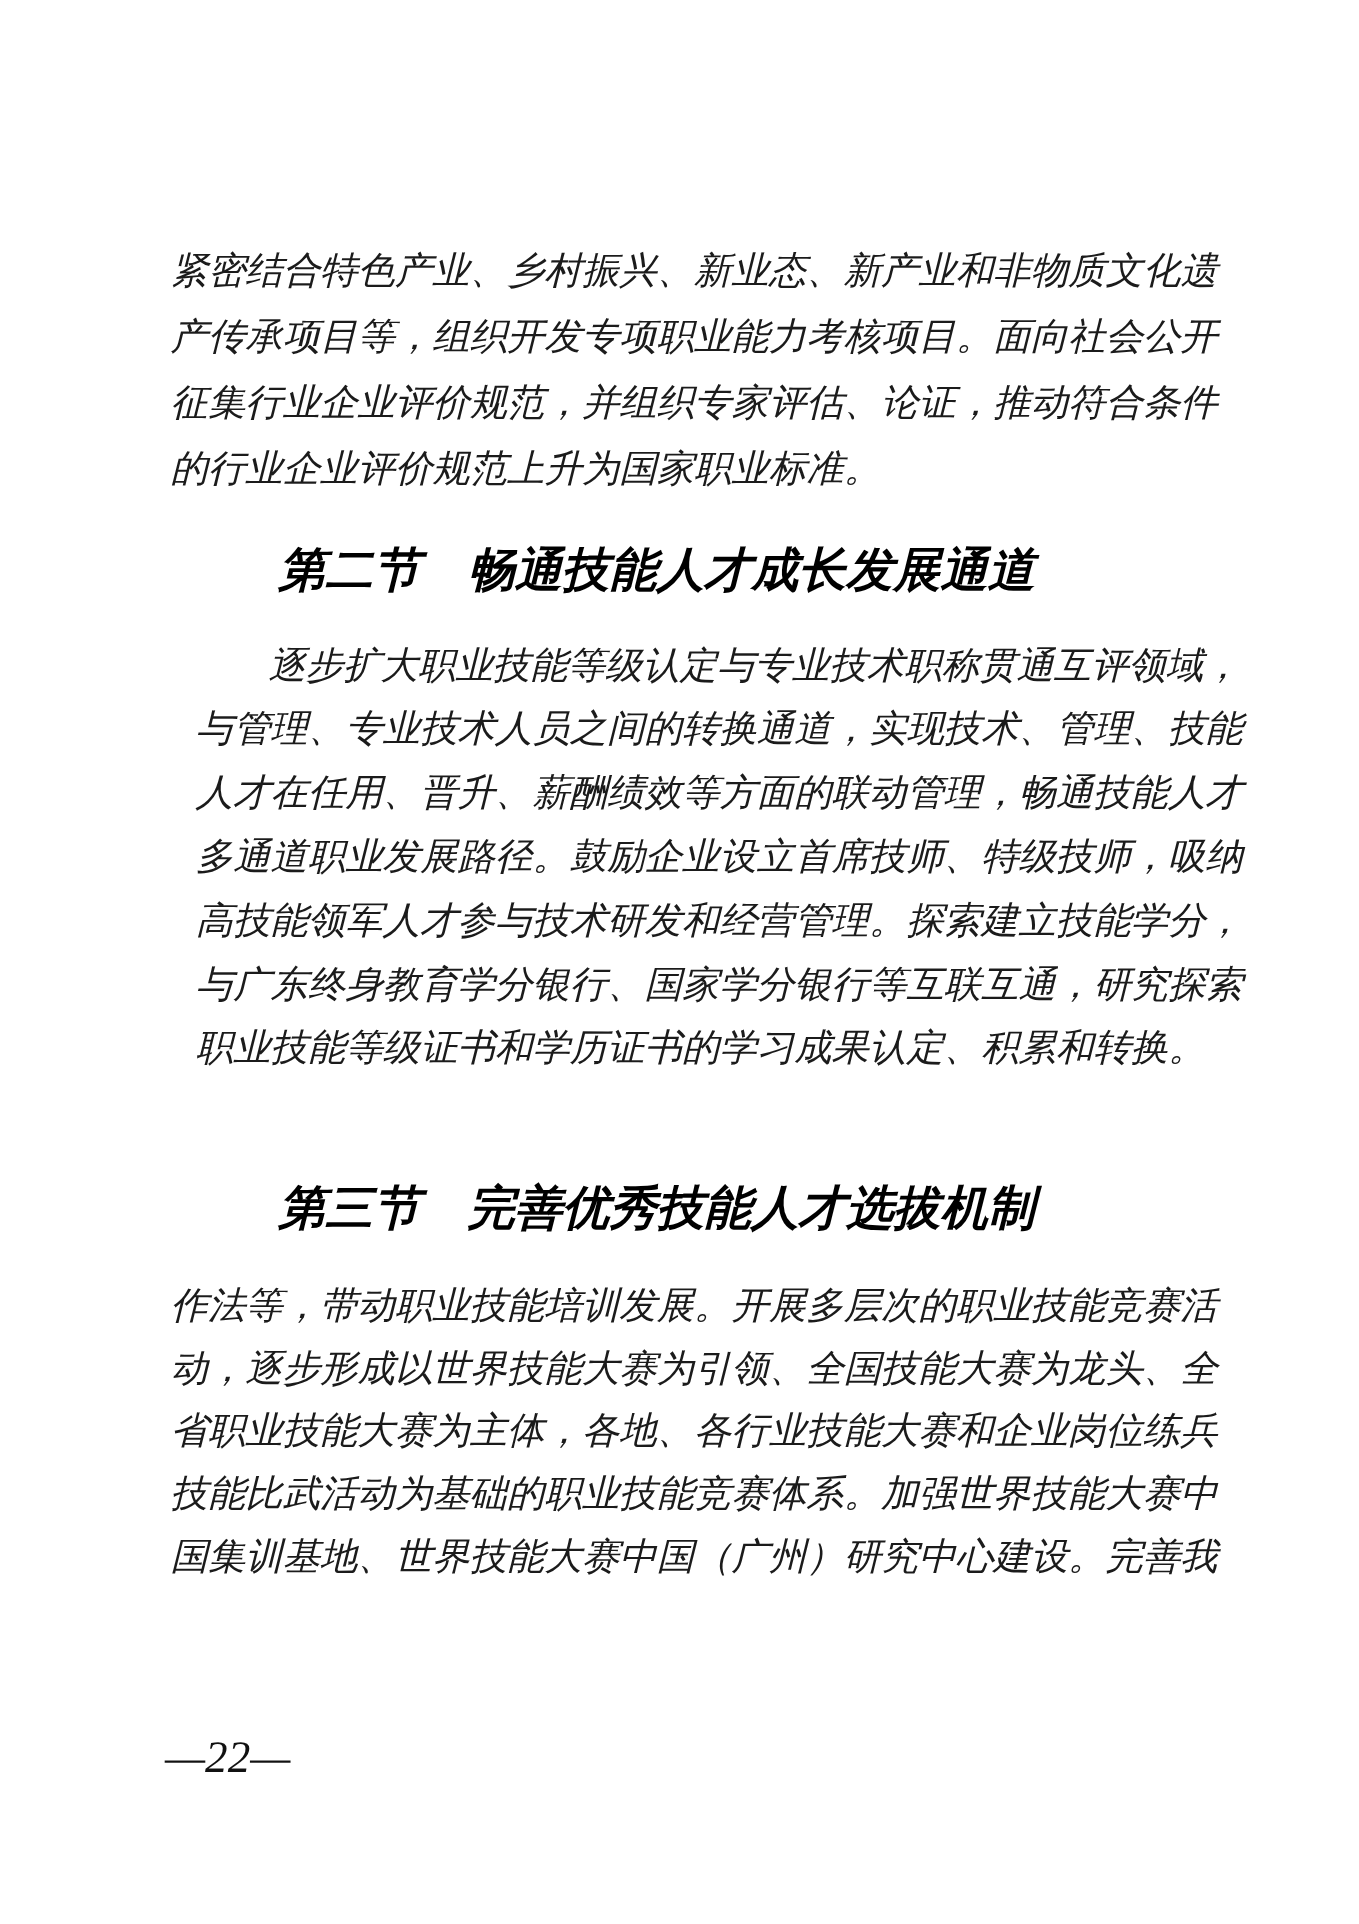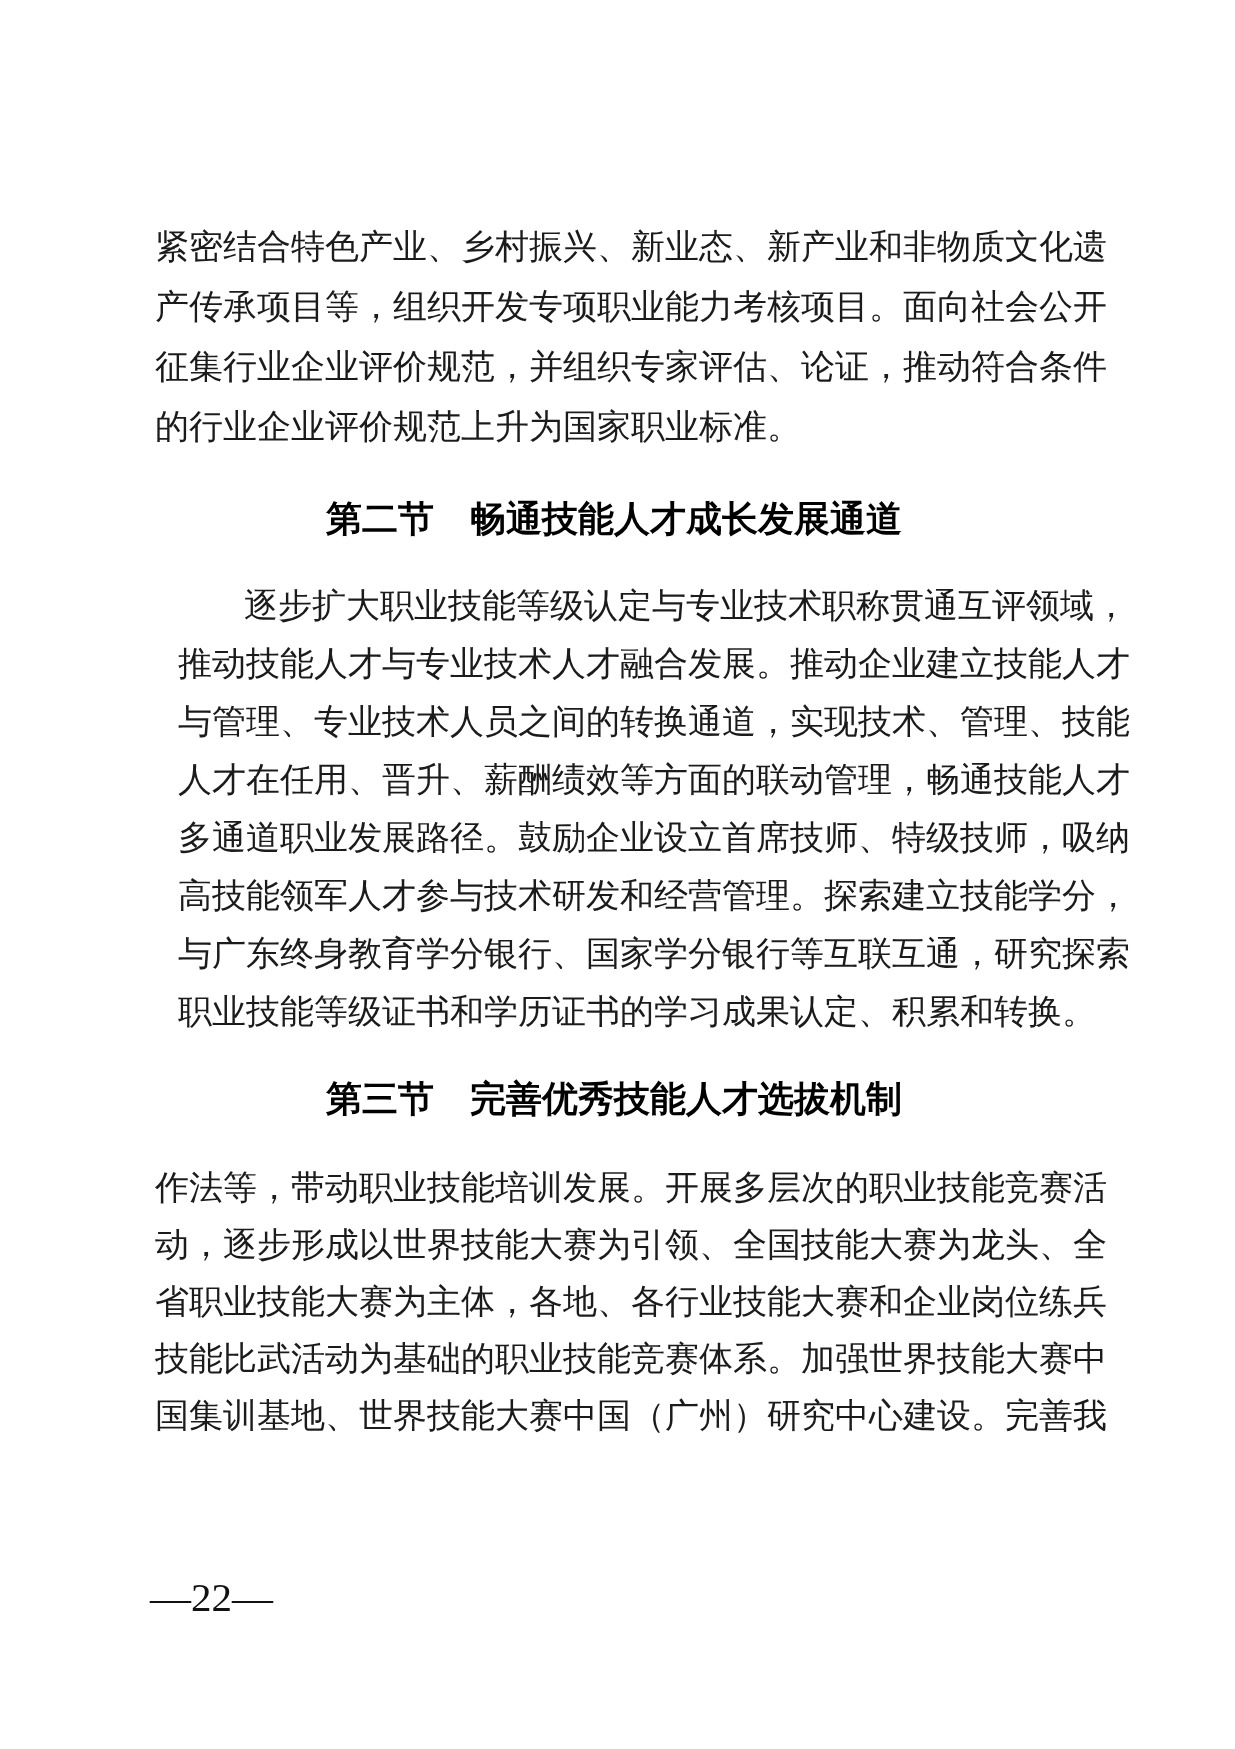--- a/index.html
+++ b/index.html
@@ -8,20 +8,21 @@
     background: #ffffff;
   }
   .page {
     position: relative;
     width: 1198px;
     height: 1749px;
     background: #ffffff;
     overflow: hidden;
     font-family: "Liberation Serif", serif;
     color: #1b1b1b;
+    font-style: italic;
   }
   .text-col {
     position: absolute;
     left: 155px;
     width: 918px;
   }
   .para .line {
     font-size: 34px;
     line-height: 60px;
     white-space: nowrap;
@@ -34,26 +35,26 @@
   .para.tight2 .line { line-height: 57px; }
   .para .line.flush-left {
     text-align: center;
     text-align-last: left;
   }
   .para .line.indent-2em {
     text-indent: 66px;
   }
   .section-heading {
     position: absolute;
-    left: 155px;
+    left: 138px;
     width: 918px;
     margin: 0;
     font-family: "Liberation Sans", sans-serif;
     font-weight: 700;
-    font-size: 36px;
+    font-size: 43px;
     line-height: 60px;
     text-align: center;
     color: #000000;
     white-space: nowrap;
   }
   .page-footer {
     position: absolute;
     left: 150px;
     top: 1580px;
     font-size: 41px;
@@ -77,21 +78,20 @@
     <div class="line">紧密结合特色产业、乡村振兴、新业态、新产业和非物质文化遗</div>
     <div class="line">产传承项目等，组织开发专项职业能力考核项目。面向社会公开</div>
     <div class="line">征集行业企业评价规范，并组织专家评估、论证，推动符合条件</div>
     <div class="line flush-left">的行业企业评价规范上升为国家职业标准。</div>
   </div>
 
   <h2 id="heading-1" class="section-heading">第二节　畅通技能人才成长发展通道</h2>
 
   <div id="para-2" class="para tight text-col">
     <div class="line indent-2em">逐步扩大职业技能等级认定与专业技术职称贯通互评领域，</div>
-    <div class="line">推动技能人才与专业技术人才融合发展。推动企业建立技能人才</div>
     <div class="line">与管理、专业技术人员之间的转换通道，实现技术、管理、技能</div>
     <div class="line">人才在任用、晋升、薪酬绩效等方面的联动管理，畅通技能人才</div>
     <div class="line">多通道职业发展路径。鼓励企业设立首席技师、特级技师，吸纳</div>
     <div class="line">高技能领军人才参与技术研发和经营管理。探索建立技能学分，</div>
     <div class="line">与广东终身教育学分银行、国家学分银行等互联互通，研究探索</div>
     <div class="line flush-left">职业技能等级证书和学历证书的学习成果认定、积累和转换。</div>
   </div>
 
   <h2 id="heading-2" class="section-heading">第三节　完善优秀技能人才选拔机制</h2>
 

